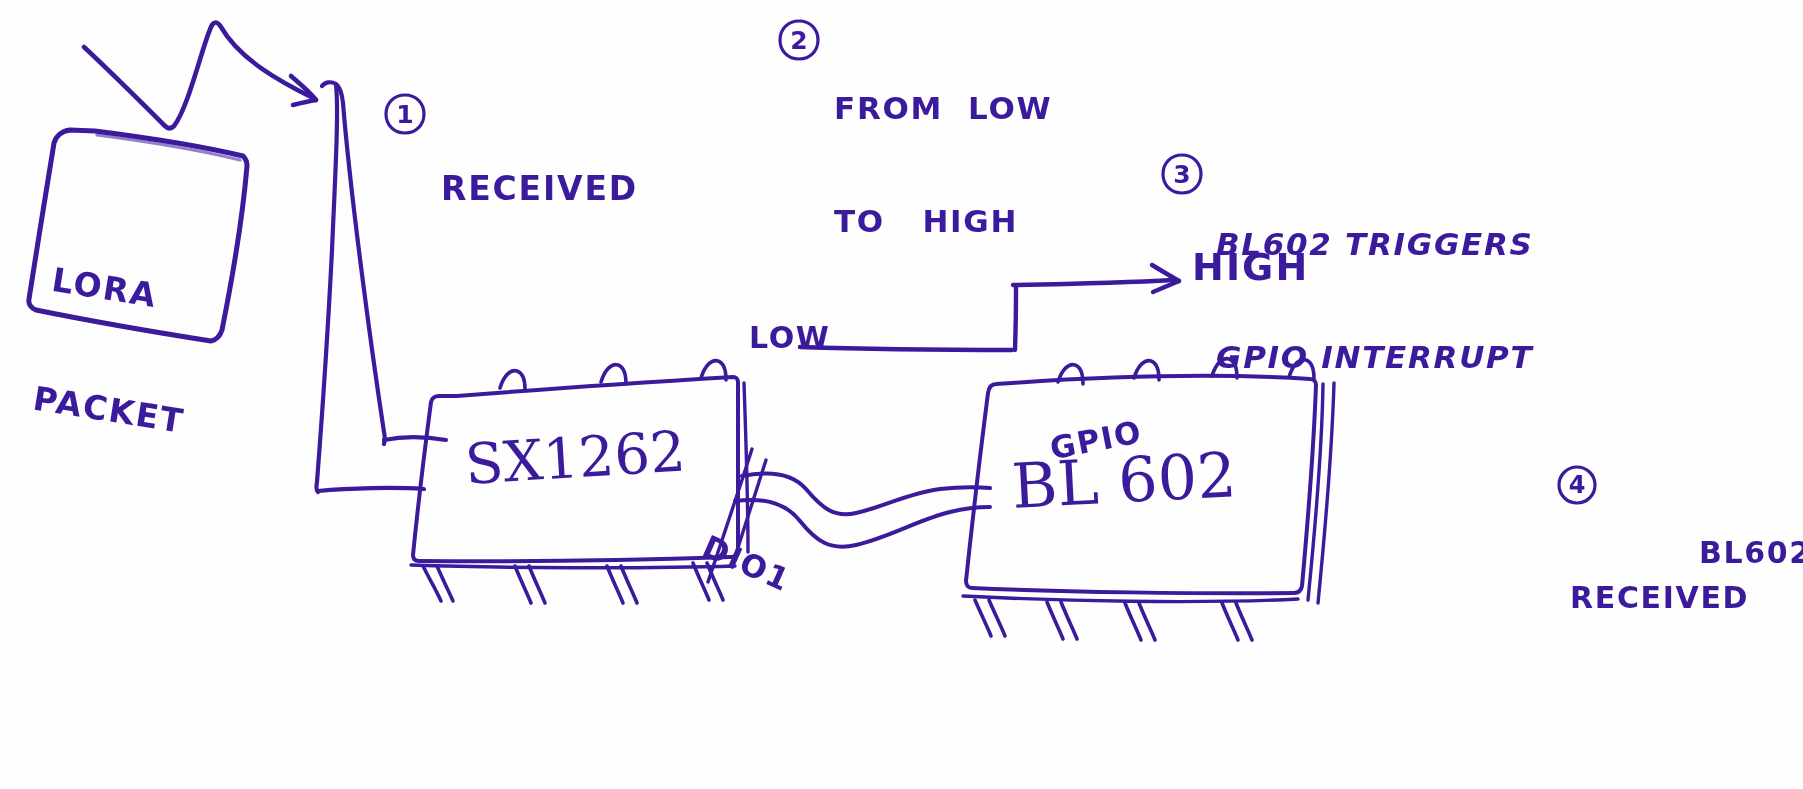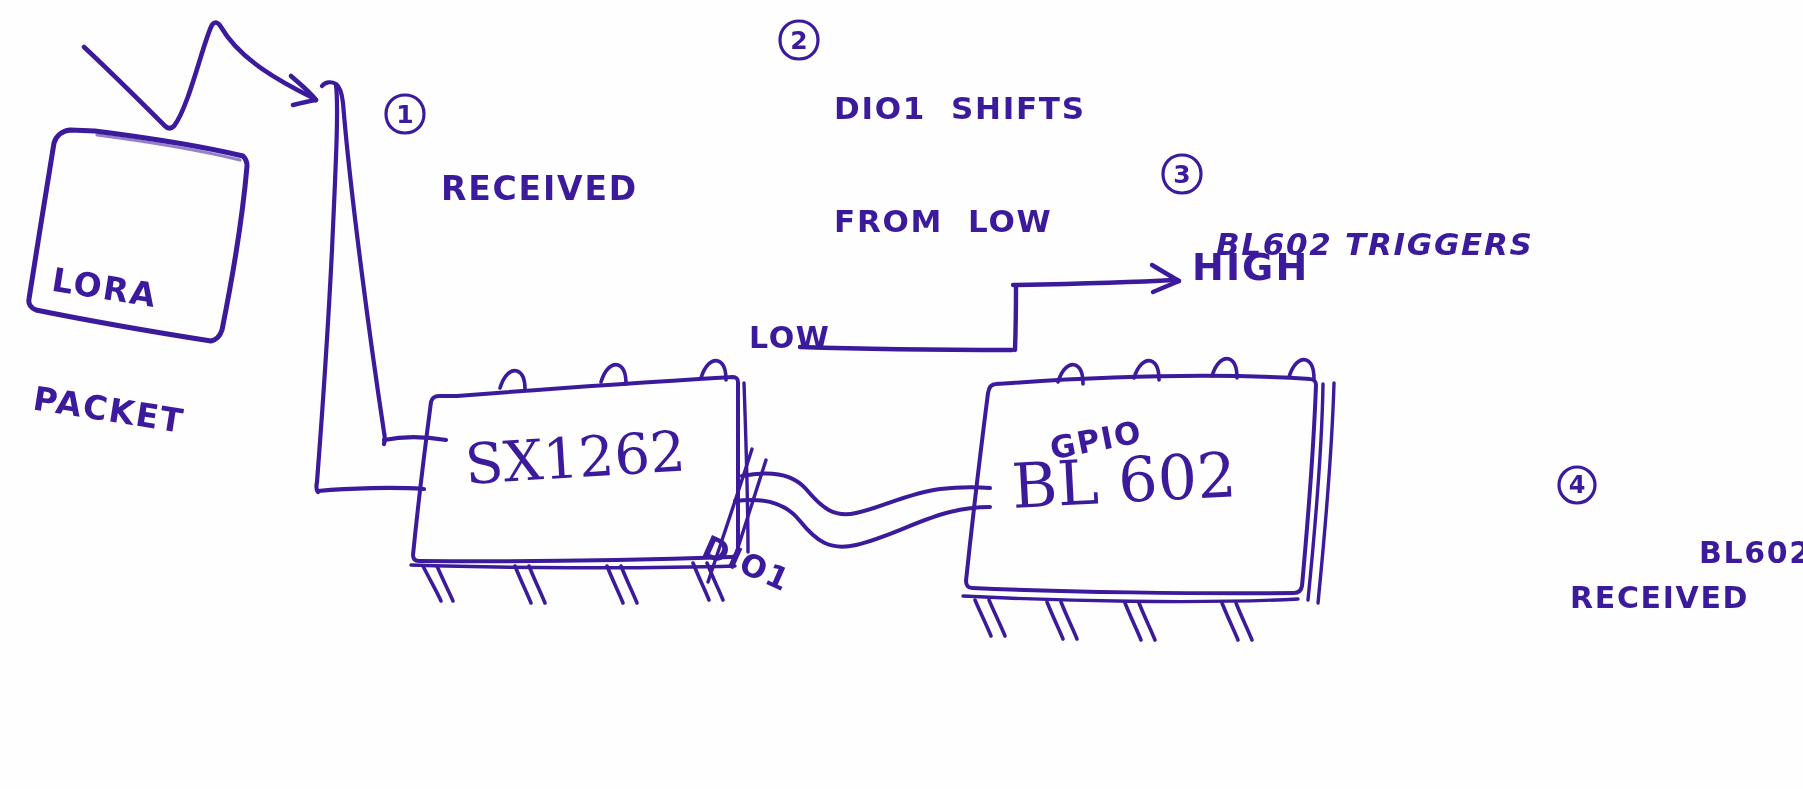--- a/index.html
+++ b/index.html
@@ -147,32 +147,33 @@
     <div>Received</div>
   </div>
 
   <div style="position:absolute;left:777px;top:18px;width:44px;height:44px;">
     <svg viewBox="0 0 44 44" style="position:absolute;left:0;top:0;width:44px;height:44px;">
       <path class="ink" stroke-width="3.2" d="M22,3 C33,3 41,11 41,22 C41,33 33,41 22,41 C11,41 3,33 3,22 C3,11 11,3 22,3"></path>
     </svg>
     <span class="circnum" style="left:0;top:0;width:44px;height:44px;font-size:25px;">2</span>
   </div>
   <div class="hand" style="left:834px;top:14px;font-size:31px;">
-    <div>DIO1  Shifts</div>
     <div>From  Low</div>
+    <div>To   High</div>
   </div>
 
   <div style="position:absolute;left:1160px;top:152px;width:44px;height:44px;">
     <svg viewBox="0 0 44 44" style="position:absolute;left:0;top:0;width:44px;height:44px;">
       <path class="ink" stroke-width="3.2" d="M22,3 C33,3 41,11 41,22 C41,33 33,41 22,41 C11,41 3,33 3,22 C3,11 11,3 22,3"></path>
     </svg>
     <span class="circnum" style="left:0;top:0;width:44px;height:44px;font-size:25px;">3</span>
   </div>
   <div class="hand" style="left:1216px;top:150px;font-size:31px;font-style:italic;">
     <div>BL602 Triggers</div>
+    <div>GPIO Interrupt</div>
   </div>
 
   <div style="position:absolute;left:1556px;top:464px;width:42px;height:42px;">
     <svg viewBox="0 0 42 42" style="position:absolute;left:0;top:0;width:42px;height:42px;">
       <path class="ink" stroke-width="3.2" d="M21,3 C31,3 39,11 39,21 C39,31 31,39 21,39 C11,39 3,31 3,21 C3,11 11,3 21,3"></path>
     </svg>
     <span class="circnum" style="left:0;top:0;width:42px;height:42px;font-size:24px;">4</span>
   </div>
   <div class="hand" style="left:1699px;top:462px;font-size:30px;">
     <div>BL602</div>

